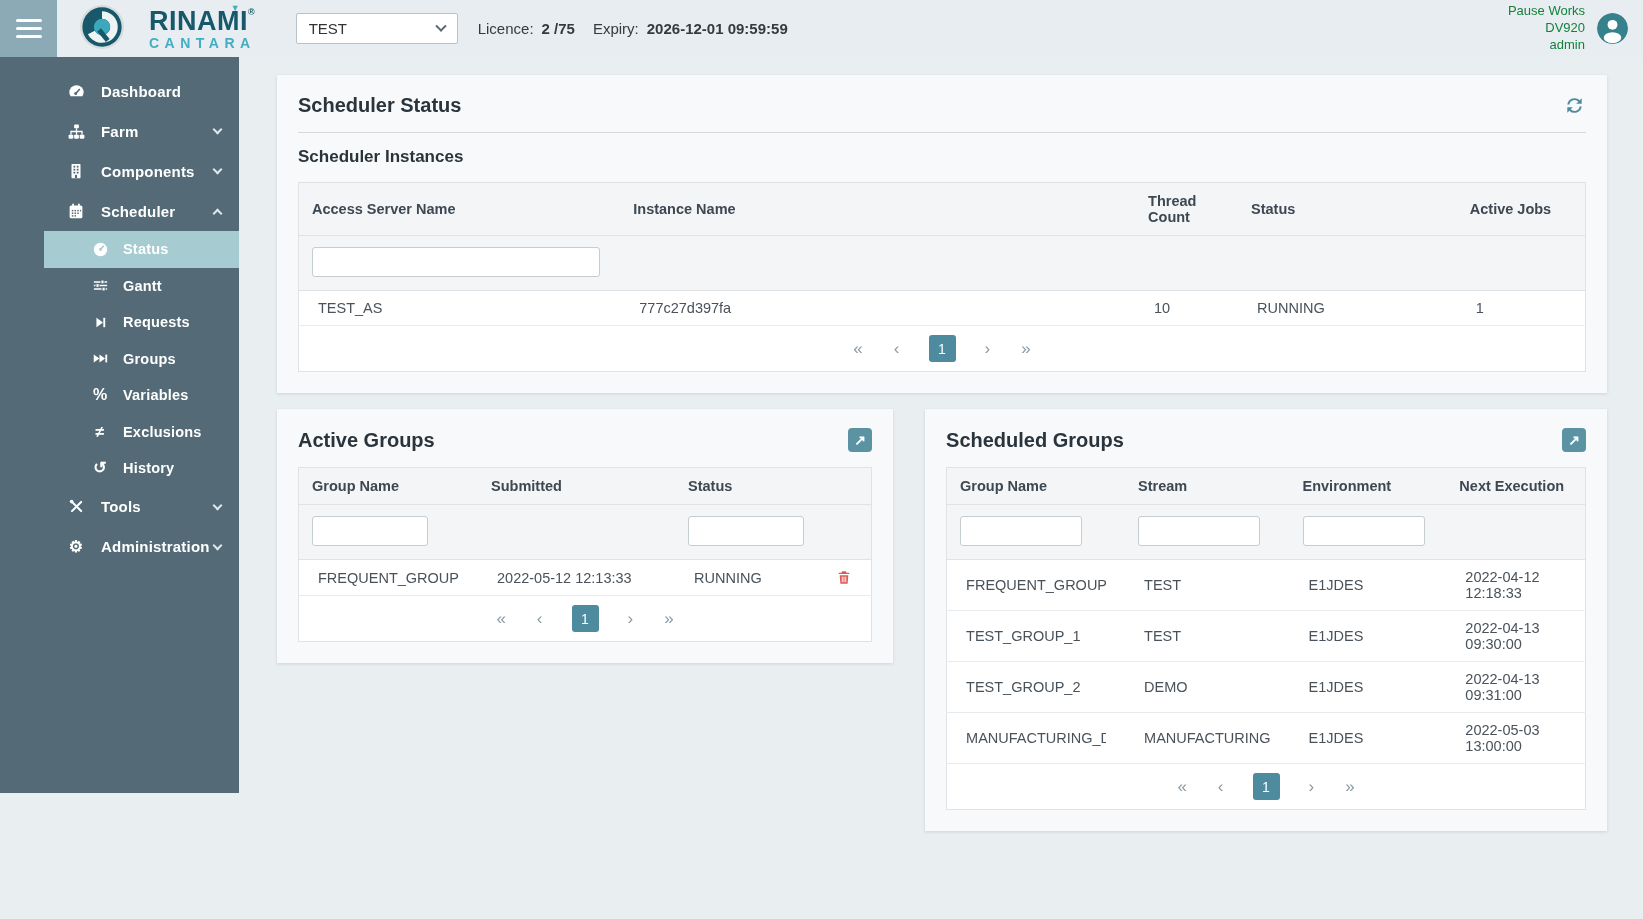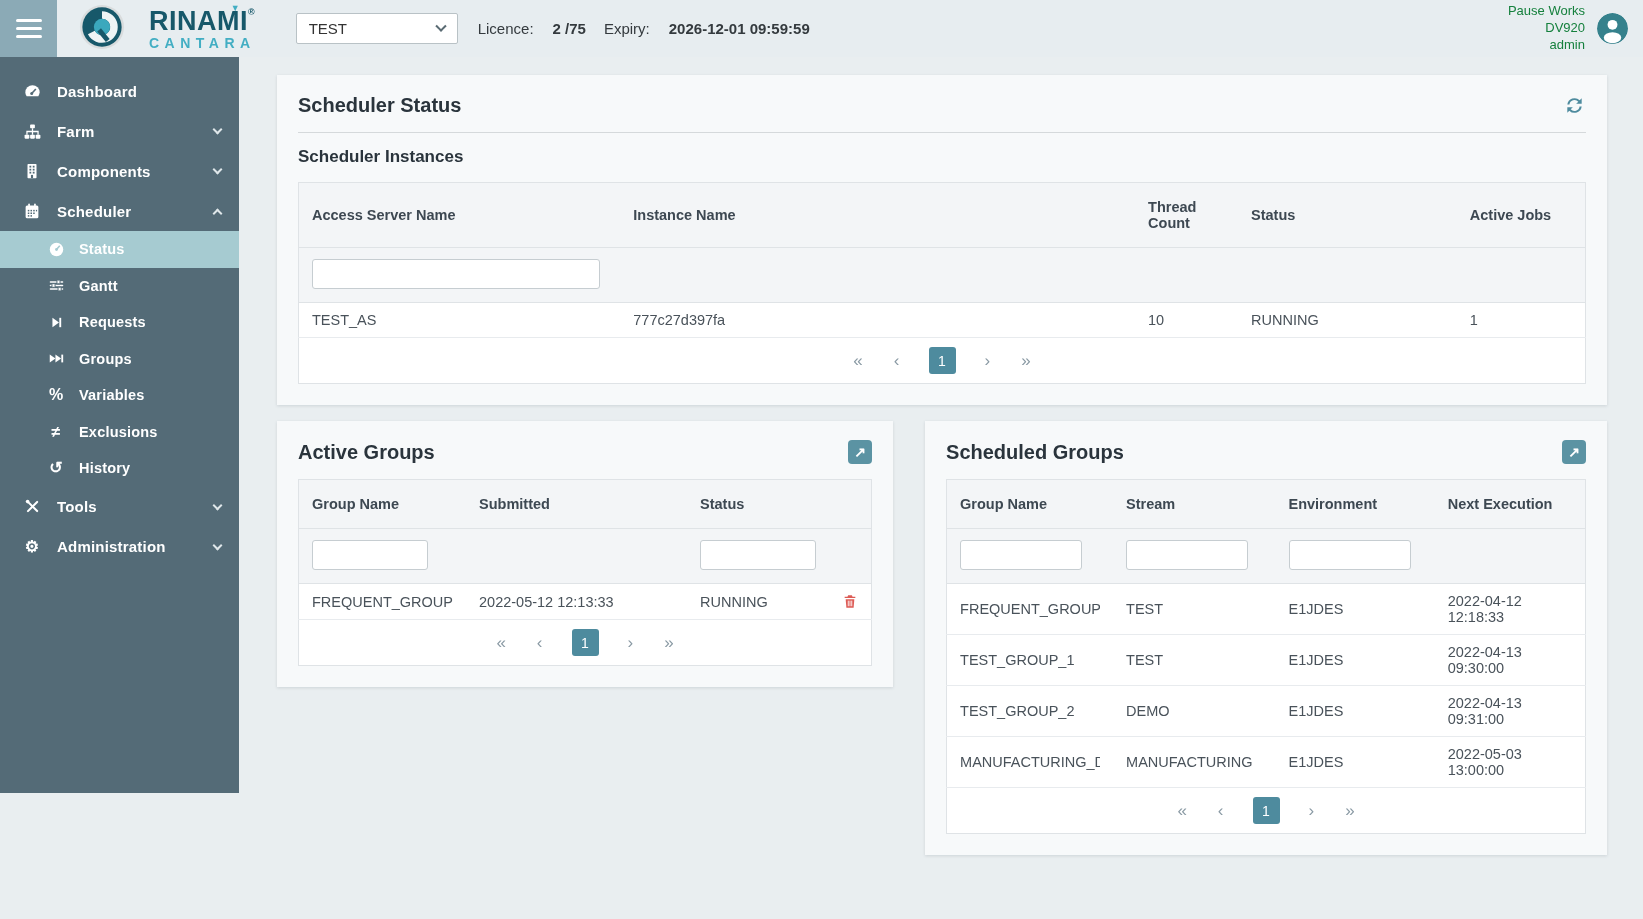--- a/index.html
+++ b/index.html
@@ -30,26 +30,26 @@
   .hamburger i{display:block;width:26px;height:3px;background:#fff;border-radius:2px;}
   .brand{display:flex;align-items:center;gap:24px;margin-left:22px;cursor:pointer;}
   .brand-text{display:flex;flex-direction:column;line-height:1;position:relative;}
   .brand-r1{font-size:27px;font-weight:800;color:var(--brand-dark);letter-spacing:.5px;}
   .brand-r1 sup{font-size:9px;font-weight:700;vertical-align:top;}
   .brand-tri{position:absolute;top:-4px;right:16px;font-size:9px;color:var(--brand-light);}
   .brand-r2{font-size:14px;font-weight:700;color:var(--brand-light);letter-spacing:5.5px;margin-top:1px;text-align:right;}
   .env-select{margin-left:40px;width:162px;height:31px;background:#fff;border:1px solid #b9c2c6;border-radius:2px;display:flex;align-items:center;justify-content:space-between;padding:0 12px;font-size:15px;color:#333;cursor:pointer;}
   .chev{display:inline-block;width:8px;height:8px;border-right:2px solid #5a6b73;border-bottom:2px solid #5a6b73;transform:rotate(45deg) translate(-2px,-2px);}
   .lic{margin-left:20px;font-size:15px;color:#343a3e;display:flex;gap:8px;white-space:nowrap;}
-  .lic b{font-weight:700;margin-right:10px;margin-left:11px;}
+  .lic b{font-weight:700;margin-right:10px;}
   .userblock{margin-left:auto;text-align:right;font-size:13px;line-height:1.3;color:#15803d;}
   .avatar{width:31px;height:31px;border-radius:50%;overflow:hidden;margin:0 15px 0 12px;border:none;background:transparent;cursor:pointer;flex:0 0 31px;}
 
   
-  .sidebar{position:absolute;top:57px;left:0;width:239px;height:736px;background:var(--sidebar);padding-top:14px;}
+  .sidebar{position:absolute;top:57px;left:0;width:239px;height:736px;background:var(--sidebar);padding-top:14px;padding-left:44px;}
   .sitem{display:flex;align-items:center;height:40px;padding:0 18px 0 21px;cursor:pointer;color:#fff;}
   .sitem .ic{width:22px;display:flex;justify-content:center;align-items:center;flex:0 0 22px;}
   .sitem .lbl{margin-left:14px;font-size:15px;font-weight:700;letter-spacing:.2px;}
   .sitem .spacer{flex:1;}
   .schev{width:7px;height:7px;border-right:2px solid #dfe7ea;border-bottom:2px solid #dfe7ea;transform:rotate(45deg);margin-top:-3px;}
   .schev.up{transform:rotate(-135deg);margin-top:4px;}
   .sub{height:36.5px;padding-left:47px;}
   .sub .ic{width:18px;flex:0 0 18px;}
   .sub .lbl{font-size:14.5px;font-weight:600;}
   .sub.active{background:var(--sidebar-sel);}
@@ -59,24 +59,24 @@
   .main{position:absolute;top:57px;left:239px;width:1404px;height:862px;padding:18px 36px 0 38px;overflow:hidden;}
   .card{background:var(--card-bg);box-shadow:0 1px 3px rgba(40,60,70,.14);padding:19px 21px 21px;}
   .card-head{display:flex;align-items:flex-end;justify-content:space-between;}
   .card-title{font-size:20px;font-weight:700;color:var(--txt-title);}
   .iconbtn{border:none;background:transparent;cursor:pointer;display:flex;align-items:center;}
   .extlink{width:24px;height:24px;background:var(--accent-btn);border:none;border-radius:4px;color:#fff;font-size:14px;font-weight:700;line-height:1;display:flex;align-items:center;justify-content:center;cursor:pointer;}
   .divider{border:none;border-top:1px solid #d5d9db;margin:15px 0 14px;}
   .section-title{font-size:17px;font-weight:700;color:var(--txt-title);margin-bottom:15px;}
 
   table.tbl{width:100%;border:1px solid var(--line);border-collapse:collapse;background:#fff;font-size:14.5px;color:var(--txt);}
-  .tbl thead th{background:#f3f5f7;text-align:left;font-weight:700;color:var(--txt-head);padding:16px 13px;border-bottom:1px solid var(--line);}
+  .tbl thead th{background:#f3f5f7;text-align:left;font-weight:700;color:var(--txt-head);padding:10px 13px;border-bottom:1px solid var(--line);}
   .tbl tr.filter td{background:#f3f5f7;padding:11px 13px 13px;border-bottom:1px solid var(--line);}
   .tbl tr.filter input{height:30px;border:1px solid #c6cdd1;border-radius:3px;background:#fff;padding:0 8px;font:inherit;outline:none;}
-  .tbl tbody td{padding:9px 13px;background:#fff;border-top:1px solid var(--line-soft);}
+  .tbl tbody td{padding:9px 19px;background:#fff;border-top:1px solid var(--line-soft);}
   .tbl tbody tr:first-child td{border-top:none;}
   .tbl td.pag-cell{padding:9px;border-top:1px solid var(--line-soft);background:#fff;}
   .pagination{display:flex;align-items:center;justify-content:center;gap:27px;}
   .pg{border:none;background:transparent;color:#8a9aa4;font-size:17px;cursor:pointer;font-family:inherit;line-height:1;padding:2px;}
   .pg.cur{width:27px;height:27px;background:var(--accent);color:#fff;border-radius:3px;font-size:14px;display:flex;align-items:center;justify-content:center;}
   .trashbtn{border:none;background:transparent;cursor:pointer;padding:0;display:flex;}
   .row2{display:flex;gap:32px;margin-top:16px;align-items:flex-start;}
   .w-active{width:617px;}
   .w-sched{width:683px;}
   .cellclip{white-space:nowrap;overflow:hidden;max-width:140px;display:block;}

